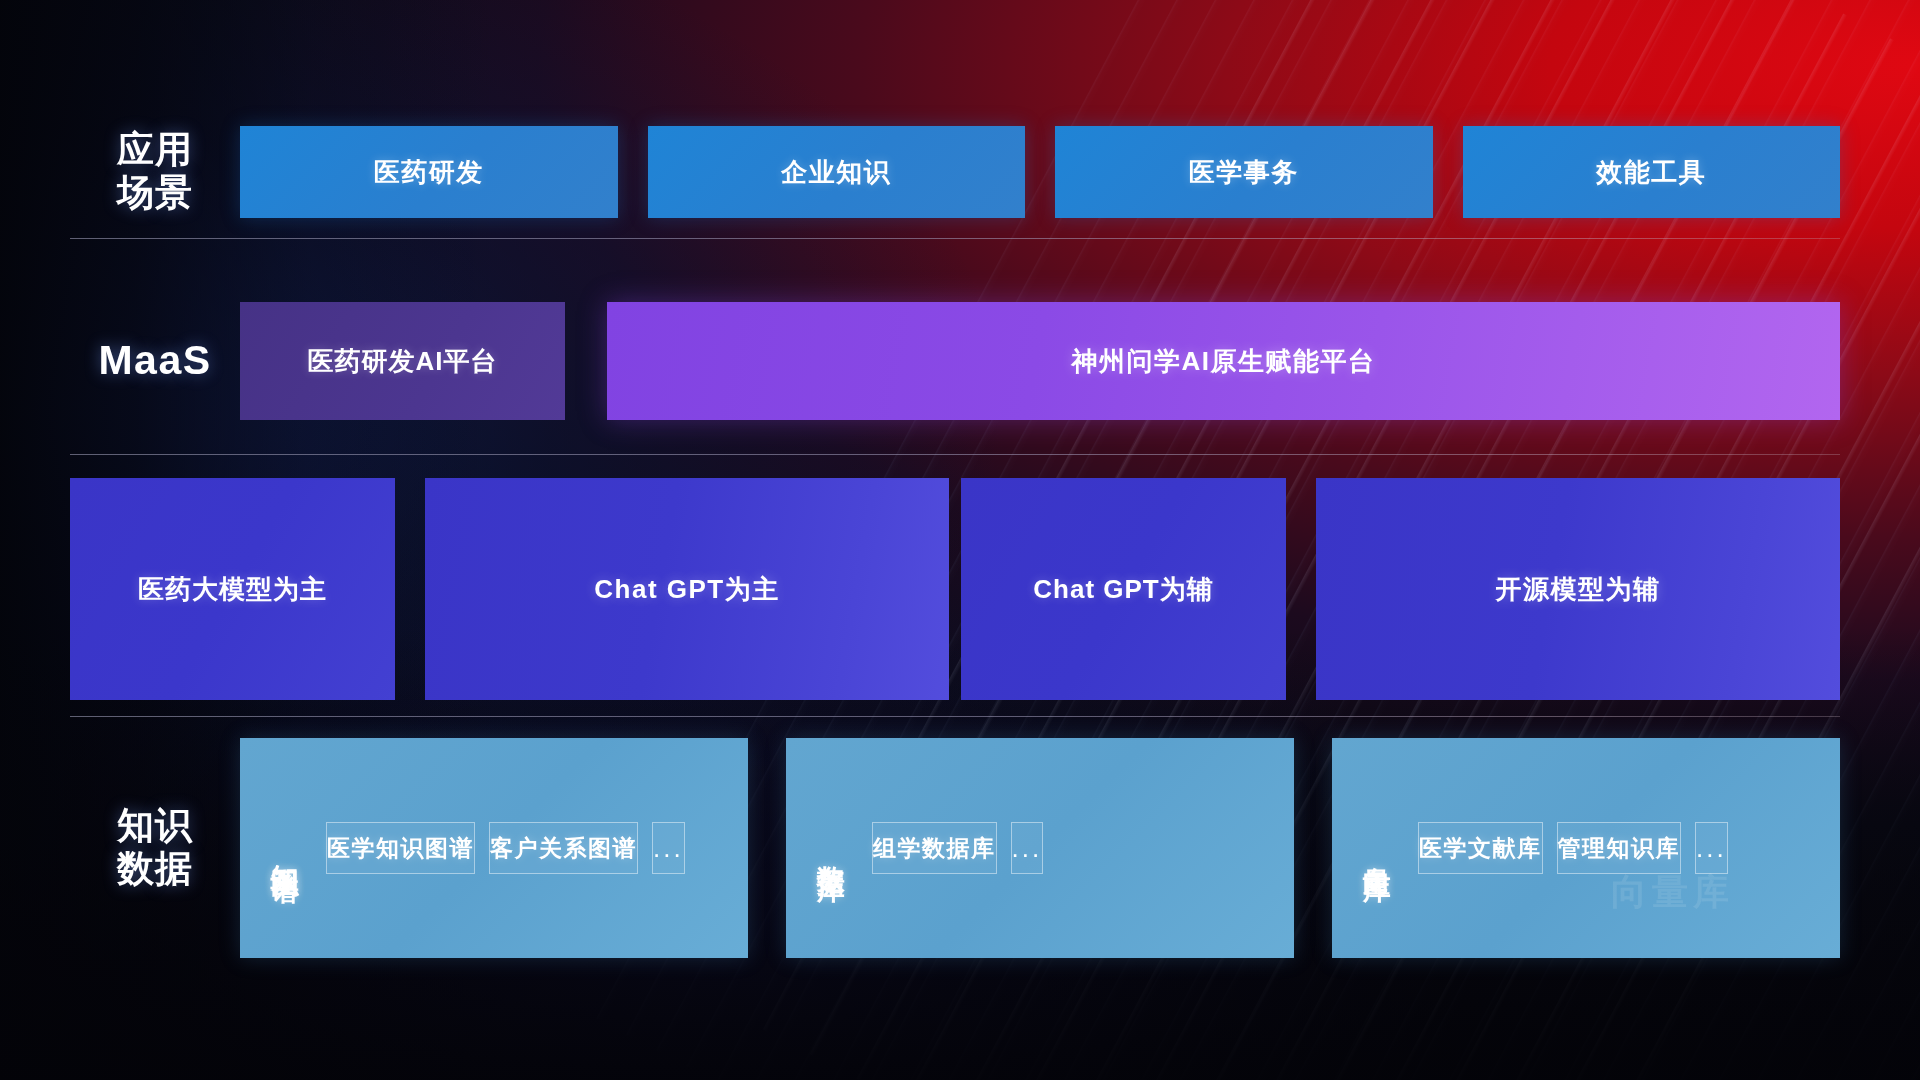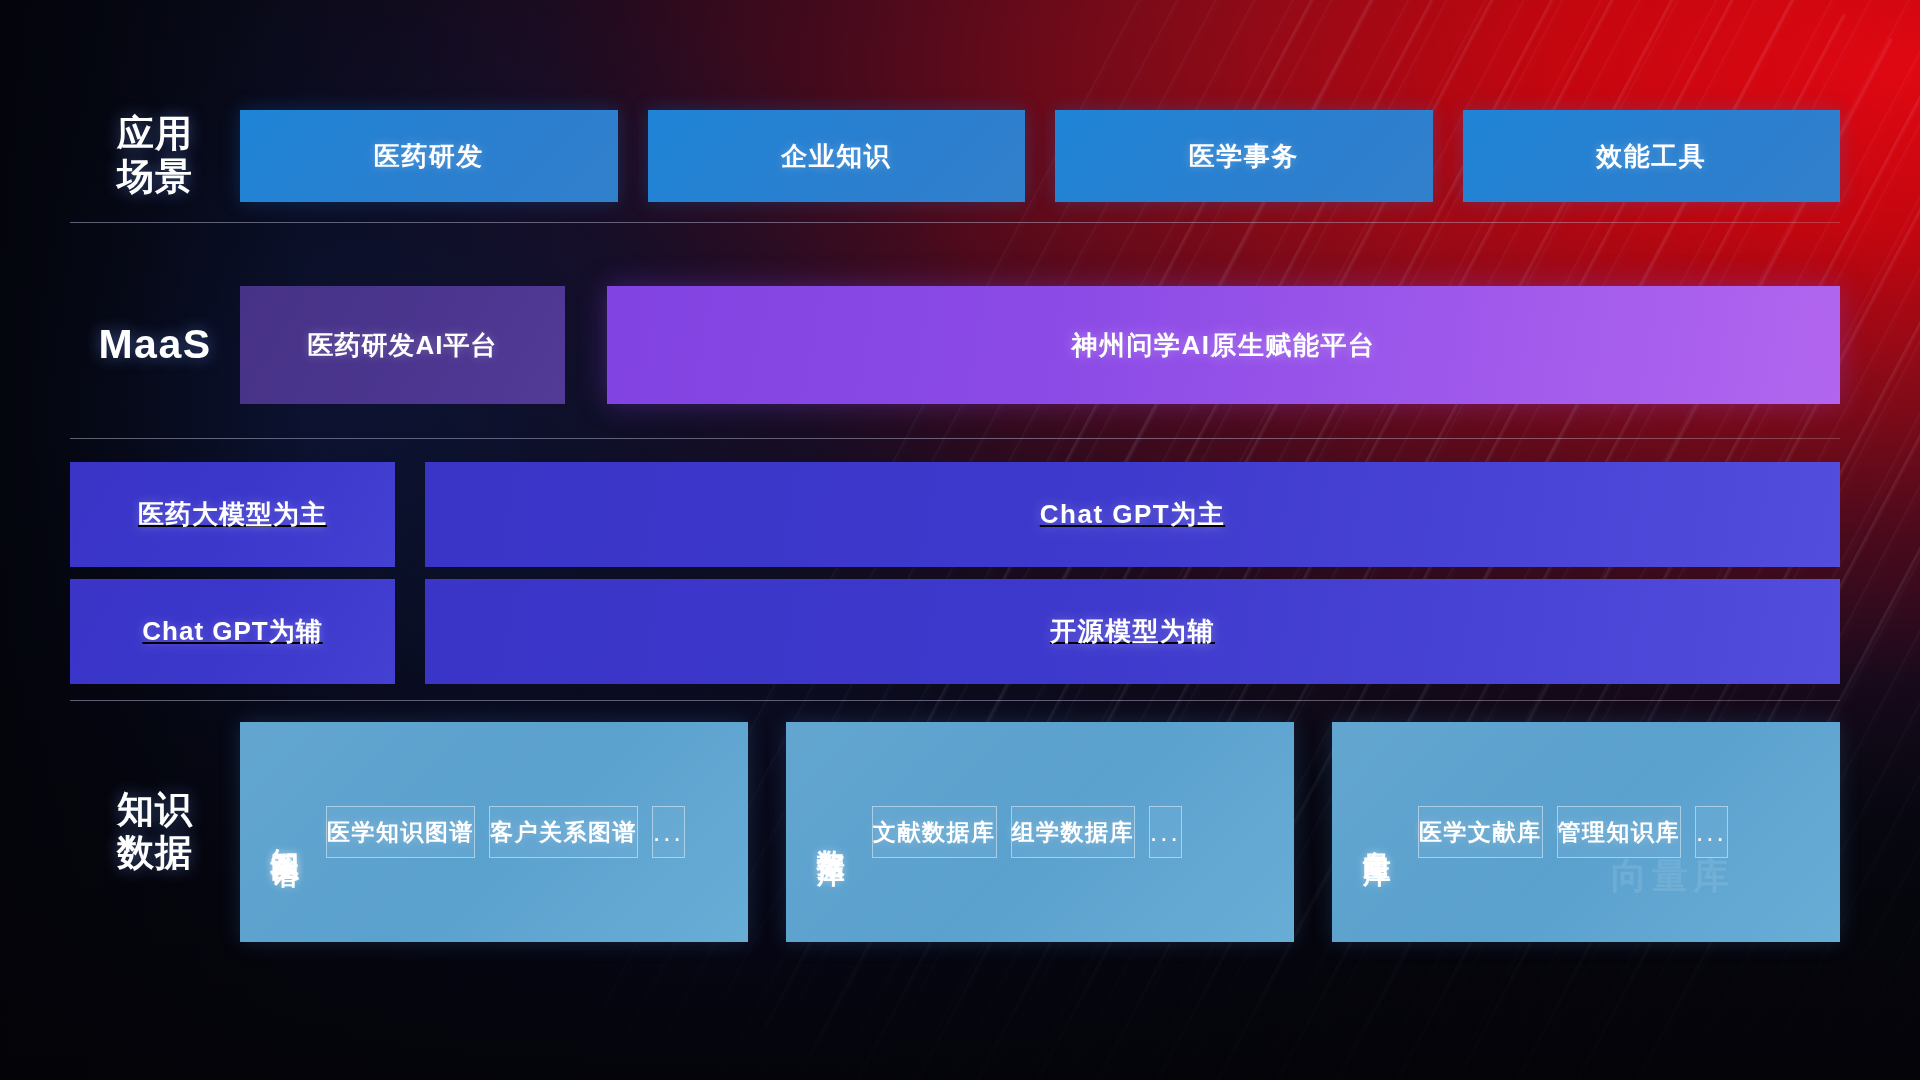--- a/index.html
+++ b/index.html
@@ -70,20 +70,21 @@
       rgba(210,225,255,0.0) 53px);
     mix-blend-mode: screen;
     pointer-events: none;
   }
 
   
   .content {
     position: absolute;
     inset: 0;
     z-index: 5;
+    margin-top: 16px;
   }
 
   .row {
     position: absolute;
     left: 70px;
     width: 1770px;
     display: flex;
     align-items: center;
   }
   .row-label {
@@ -151,24 +152,23 @@
     background: linear-gradient(100deg, #8143e2 0%, #8b4ae6 35%, #9a55ea 62%, #b266ef 100%);
     color: #fff; font-size: 26px; font-weight: bold; letter-spacing: 1.5px;
     text-shadow: 0 0 12px rgba(255,255,255,.3);
     box-shadow: 0 0 26px rgba(140,70,230,.35);
   }
 
   
   #row-algo { top: 462px; height: 222px; align-items: stretch; }
   .algo-stack {
     display: flex;
-    flex-direction: column;
+    flex-direction: row;
     gap: 12px;
     height: 222px;
-    text-decoration: underline;
   }
   .algo-line { display: flex; gap: 30px; flex: 1 1 0; }
   .algo-left {
     flex: 0 0 325px;
     display: flex; align-items: center; justify-content: center;
     background: linear-gradient(120deg, #3a35c7 0%, #3b37cb 50%, #4340d2 100%);
     color: #fff; font-size: 26px; font-weight: bold; letter-spacing: 1px;
     text-shadow: 0 0 10px rgba(255,255,255,.25);
   }
   .algo-right {
@@ -309,21 +309,20 @@
             <div class="know-items">
               <div class="know-chip">医学知识图谱</div>
               <div class="know-chip">客户关系图谱</div>
               <div class="know-chip ellipsis">...</div>
             </div>
           </div>
 
           <div class="know-card">
             <div class="know-side">数据库</div>
             <div class="know-items">
-              <div class="know-chip">文献数据库</div>
               <div class="know-chip">组学数据库</div>
               <div class="know-chip ellipsis">...</div>
             </div>
           </div>
 
           <div class="know-card">
             <div class="know-side">向量库</div>
             <div class="know-items">
               <div class="know-chip">医学文献库</div>
               <div class="know-chip">管理知识库</div>

